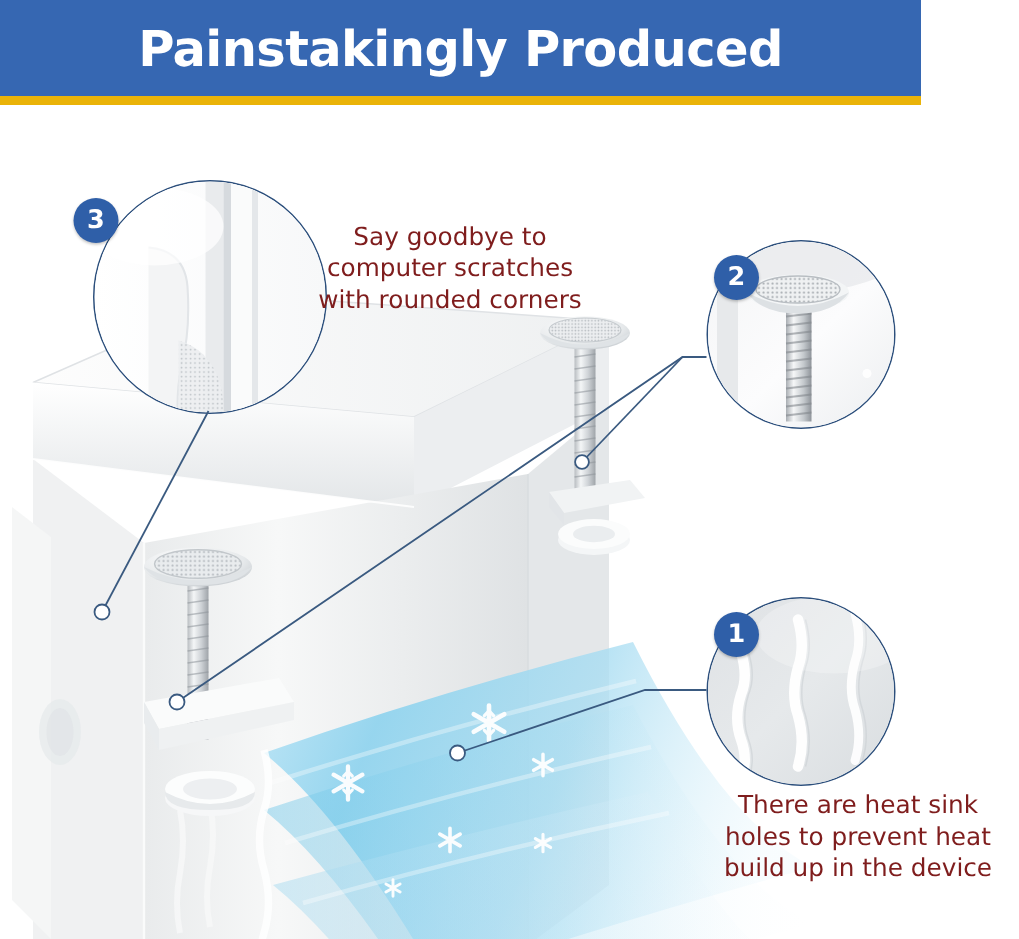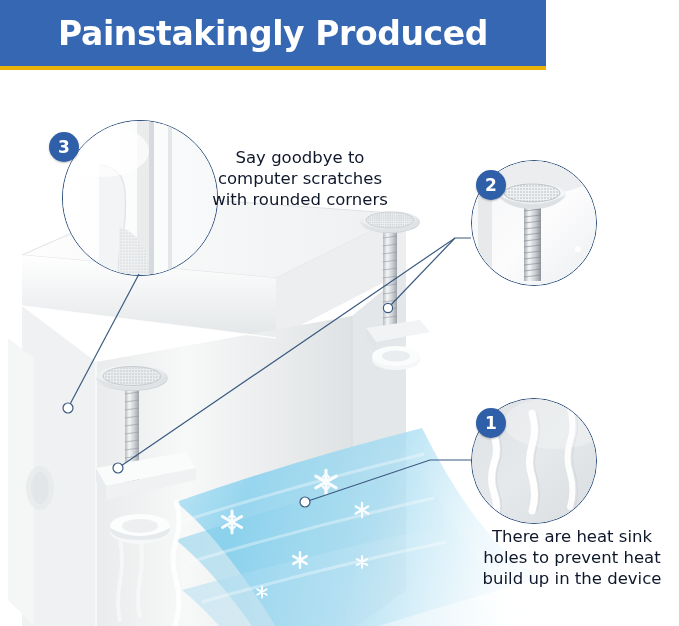--- a/index.html
+++ b/index.html
@@ -12,24 +12,24 @@
     height: 626px;
     position: relative;
     overflow: hidden;
     font-family: "DejaVu Sans", sans-serif;
   }
 
   
   #header-banner {
     position: absolute;
     left: 0; top: 0;
-    width: 546px;
+    width: 614px;
     height: 70px;
     background: #3667b2;
-    border-bottom: 4px solid #eab308;
+    border-bottom: 6px solid #eab308;
     box-sizing: border-box;
     display: flex;
     align-items: center;
     justify-content: center;
   }
   #header-title {
     color: #ffffff;
     font-family: "DejaVu Sans", sans-serif;
     font-size: 33px;
     font-weight: bold;
@@ -80,21 +80,21 @@
     display: flex;
     align-items: center;
     justify-content: center;
     box-shadow: 0 1px 2px rgba(0,0,0,0.25);
     z-index: 6;
   }
 
   
   .caption {
     position: absolute;
-    color: #0f172a;
+    color: #7f1d1d;
     font-family: "DejaVu Sans", sans-serif;
     font-size: 16.5px;
     line-height: 21px;
     text-align: center;
     white-space: pre-line;
     z-index: 5;
   }
 
   
   #leaders {

